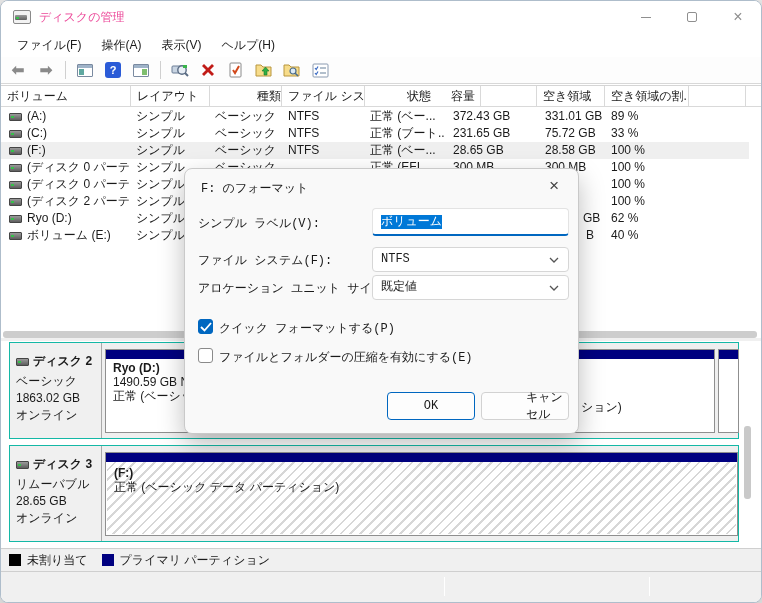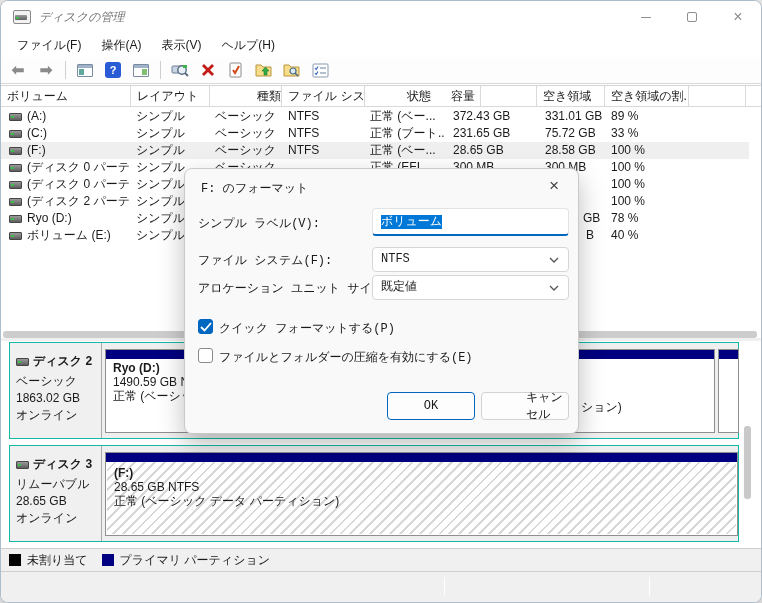--- a/index.html
+++ b/index.html
@@ -10,21 +10,21 @@
     overflow:hidden; font-size:12px; color:#1a1a1a;
     box-shadow:0 6px 18px rgba(0,0,0,.18);
   }
   
   .titlebar{ position:absolute; left:0; top:0; right:0; height:32px; background:#fff;
     display:flex; align-items:center; }
   .app-icon{ width:18px; height:14px; margin-left:12px; position:relative; }
   .app-icon .win{ position:absolute; inset:0; border:1px solid #8a8a8a; border-radius:2px; background:#f2f2f2;}
   .app-icon .drv{ position:absolute; left:2px; top:5px; width:12px; height:5px; background:linear-gradient(#9a9a9a,#5f5f5f); border-radius:1px;}
   .app-icon .led{ position:absolute; left:3px; top:7px; width:3px; height:2px; background:#35c14a;}
-  .titlebar .t-text{ margin-left:8px; color:#737373;font-style:italic; }
+  .titlebar .t-text{ margin-left:8px; color:#ec4899; }
   .t-controls{ margin-left:auto; display:flex; height:100%; }
   .t-btn{ width:46px; height:100%; display:flex; align-items:center; justify-content:center; color:#8f8f8f; }
   .glyph-min{ width:10px; height:1px; background:#8f8f8f; }
   .glyph-max{ width:10px; height:10px; border:1px solid #8f8f8f; border-radius:2px; }
   .glyph-close{ font-size:16px; line-height:16px; color:#8f8f8f; }
   
   .menubar{ position:absolute; left:0; top:32px; right:0; height:24px; background:#fff; display:flex; align-items:center; padding-left:6px; }
   .menu-item{ padding:3px 10px; color:#1b1b1b; }
   
   .toolbar{ position:absolute; left:0; top:56px; right:0; height:27px; background:#fdfdfd;
@@ -286,21 +286,21 @@
       <span class="cell c-layout">シンプル</span>
       <span class="cell c-pct">100 %</span>
     </div>
     <div class="vrow" style="top:124px">
       <span class="cell c-name">
           <i class="drv-ico"></i>
           <span>Ryo (D:)</span>
         </span>
       <span class="cell c-layout">シンプル</span>
       <span class="cell c-tail" style="left:582px">GB</span>
-      <span class="cell c-pct">78 %</span>
+      <span class="cell c-pct">62 %</span>
     </div>
     <div class="vrow" style="top:141px">
       <span class="cell c-name">
           <i class="drv-ico"></i>
           <span>ボリューム (E:)</span>
         </span>
       <span class="cell c-layout">シンプル</span>
       <span class="cell c-tail" style="left:585px">B</span>
       <span class="cell c-pct">40 %</span>
     </div>
@@ -346,21 +346,20 @@
           </div>
         <div>リムーバブル</div>
         <div>28.65 GB</div>
         <div>オンライン</div>
       </div>
       <div class="part part-f">
         <div class="bar"></div>
         <div class="body"></div>
         <div class="ptxt" style="position:absolute;left:1px;top:11px;">
           <div class="ptitle">(F:)</div>
-          <div>28.65 GB NTFS</div>
           <div>正常 (ベーシック データ パーティション)</div>
         </div>
       </div>
     </div>
 
     <div class="vscroll"></div>
   </div>
 
   <div class="legend">
     <span class="sq black"></span>

